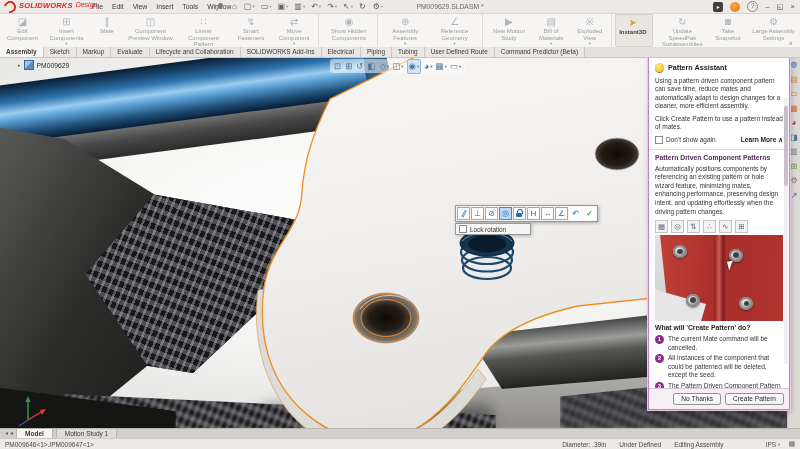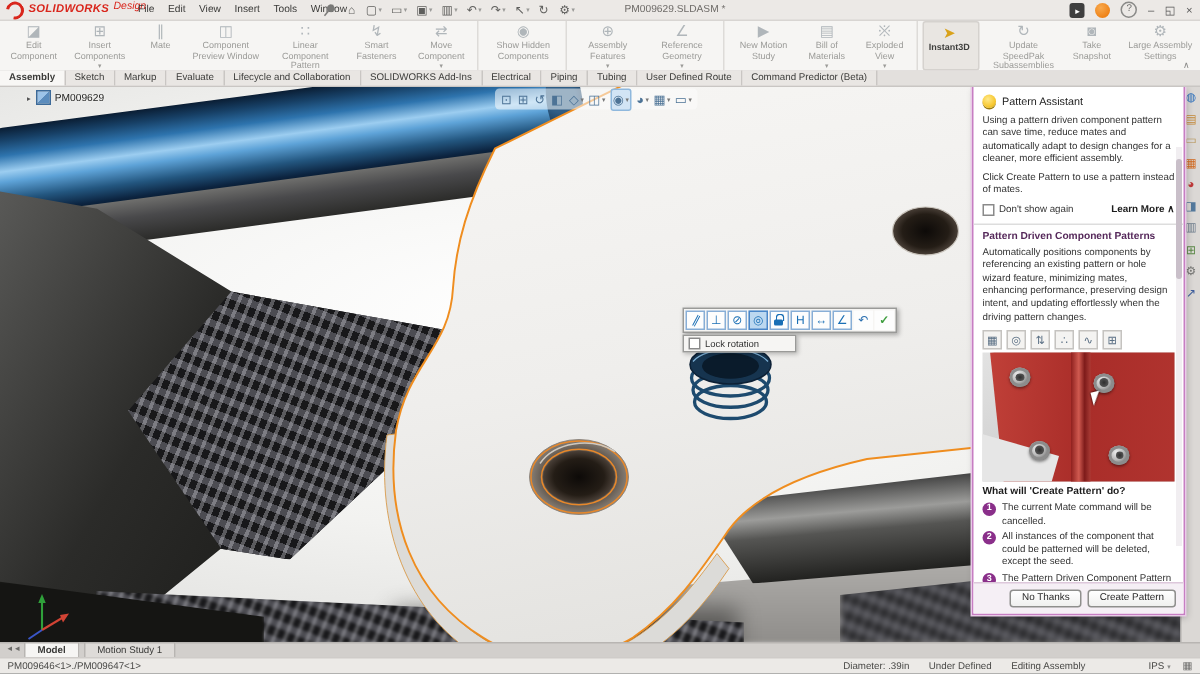--- a/index.html
+++ b/index.html
@@ -101,21 +101,21 @@
   
   .triad{position:absolute;left:8px;top:334px;z-index:20;}
   
   .assistant{position:absolute;left:648px;top:57px;width:140px;height:351px;background:#fff;z-index:30;
     border:1px solid #c77ec3;box-shadow:0 0 0 1px #e9cbe7,1px 2px 5px rgba(0,0,0,.28);
     font-size:6.5px;color:#333;line-height:1.32;}
   .pa-body{position:absolute;left:0;top:0;right:0;bottom:21px;overflow:hidden;}
   .pa-head{display:flex;align-items:center;gap:4px;padding:5px 6px 3px;}
   .bulb{width:9px;height:9px;border-radius:50%;flex:0 0 auto;
     background:radial-gradient(circle at 40% 35%,#ffe98a,#f7c832 60%,#caa00e);box-shadow:0 1px 0 #9a7b10;}
-  .pa-title{font-size:7.2px;font-weight:normal;color:#1c1c1c;}
+  .pa-title{font-size:7.2px;font-weight:bold;color:#1c1c1c;}
   .pa-p{margin:1px 6px 4px;}
   .pa-row{display:flex;align-items:center;justify-content:space-between;margin:2px 6px 4px;}
   .pa-dsa{display:flex;align-items:center;gap:3px;}
   .pa-lm{font-weight:bold;color:#1c1c1c;font-size:6.6px;}
   .pa-div{height:1px;background:#ddd;margin:2px 0 4px;}
   .pa-sec{font-size:6.8px;font-weight:bold;color:#55285a;margin:0 6px 2px;}
   .pa-icons{display:flex;gap:3px;margin:3px 6px 2px;}
   .pi{width:11px;height:11px;border:1px solid #c5c3c0;background:#f4f3f1;color:#5a6f84;font-size:7.5px;
     display:flex;align-items:center;justify-content:center;}
   .pa-img{position:relative;height:86px;margin:2px 6px 3px;background:linear-gradient(160deg,#e2e2e2,#c6c6c6);overflow:hidden;}

